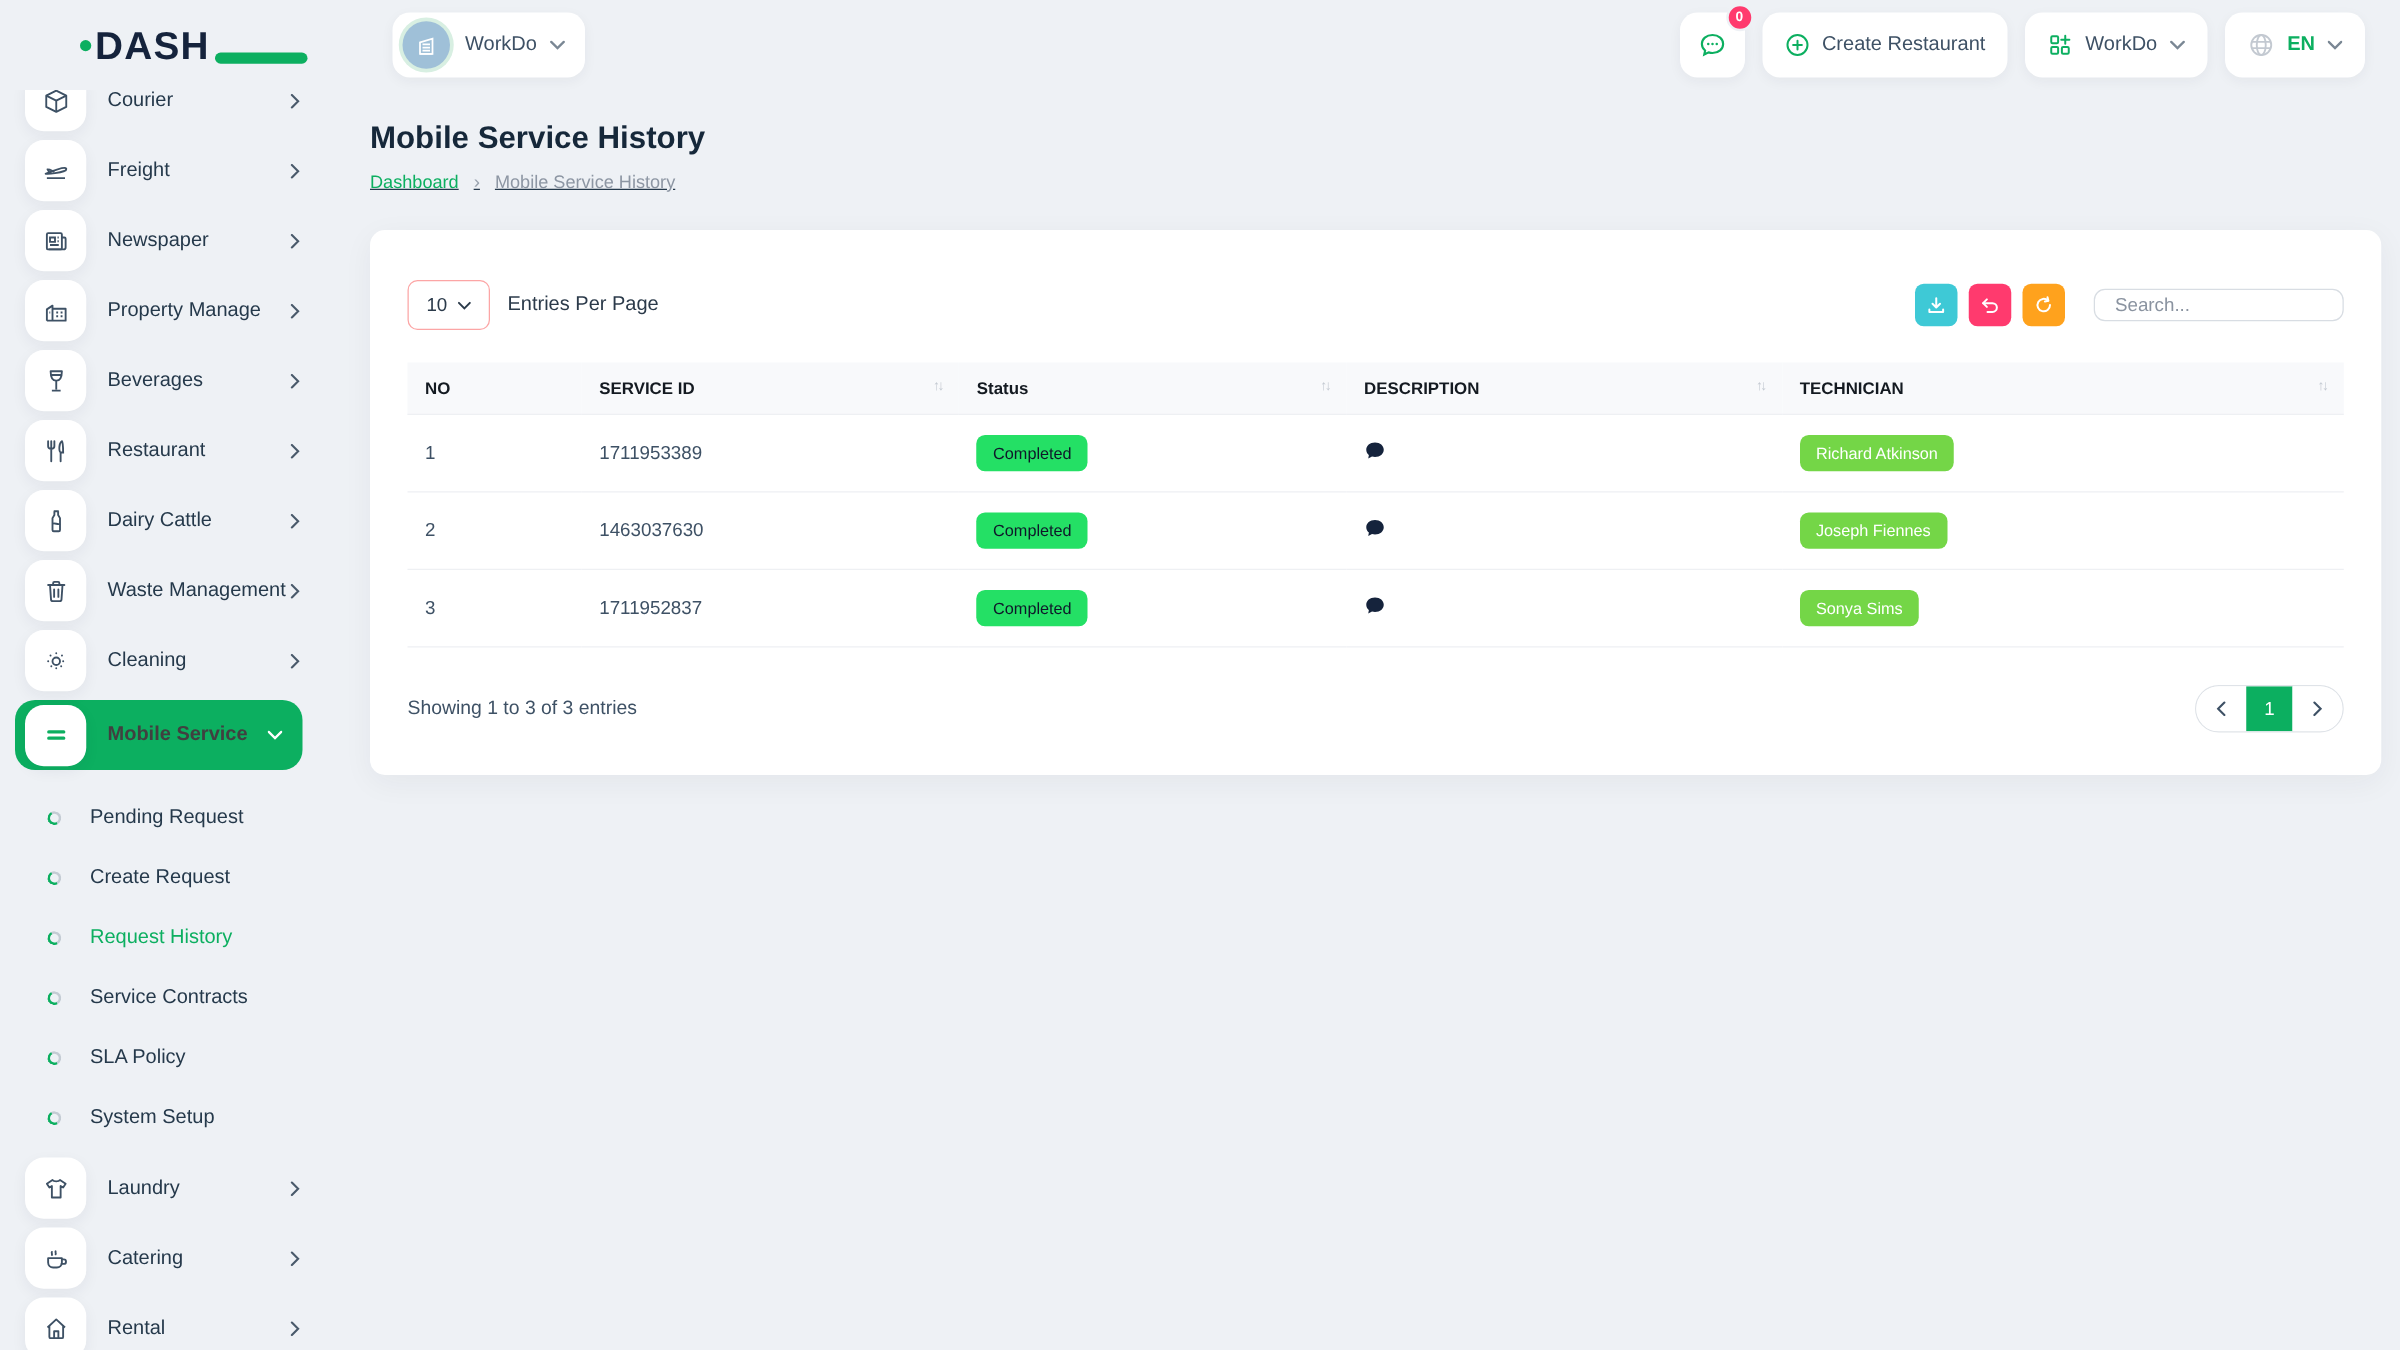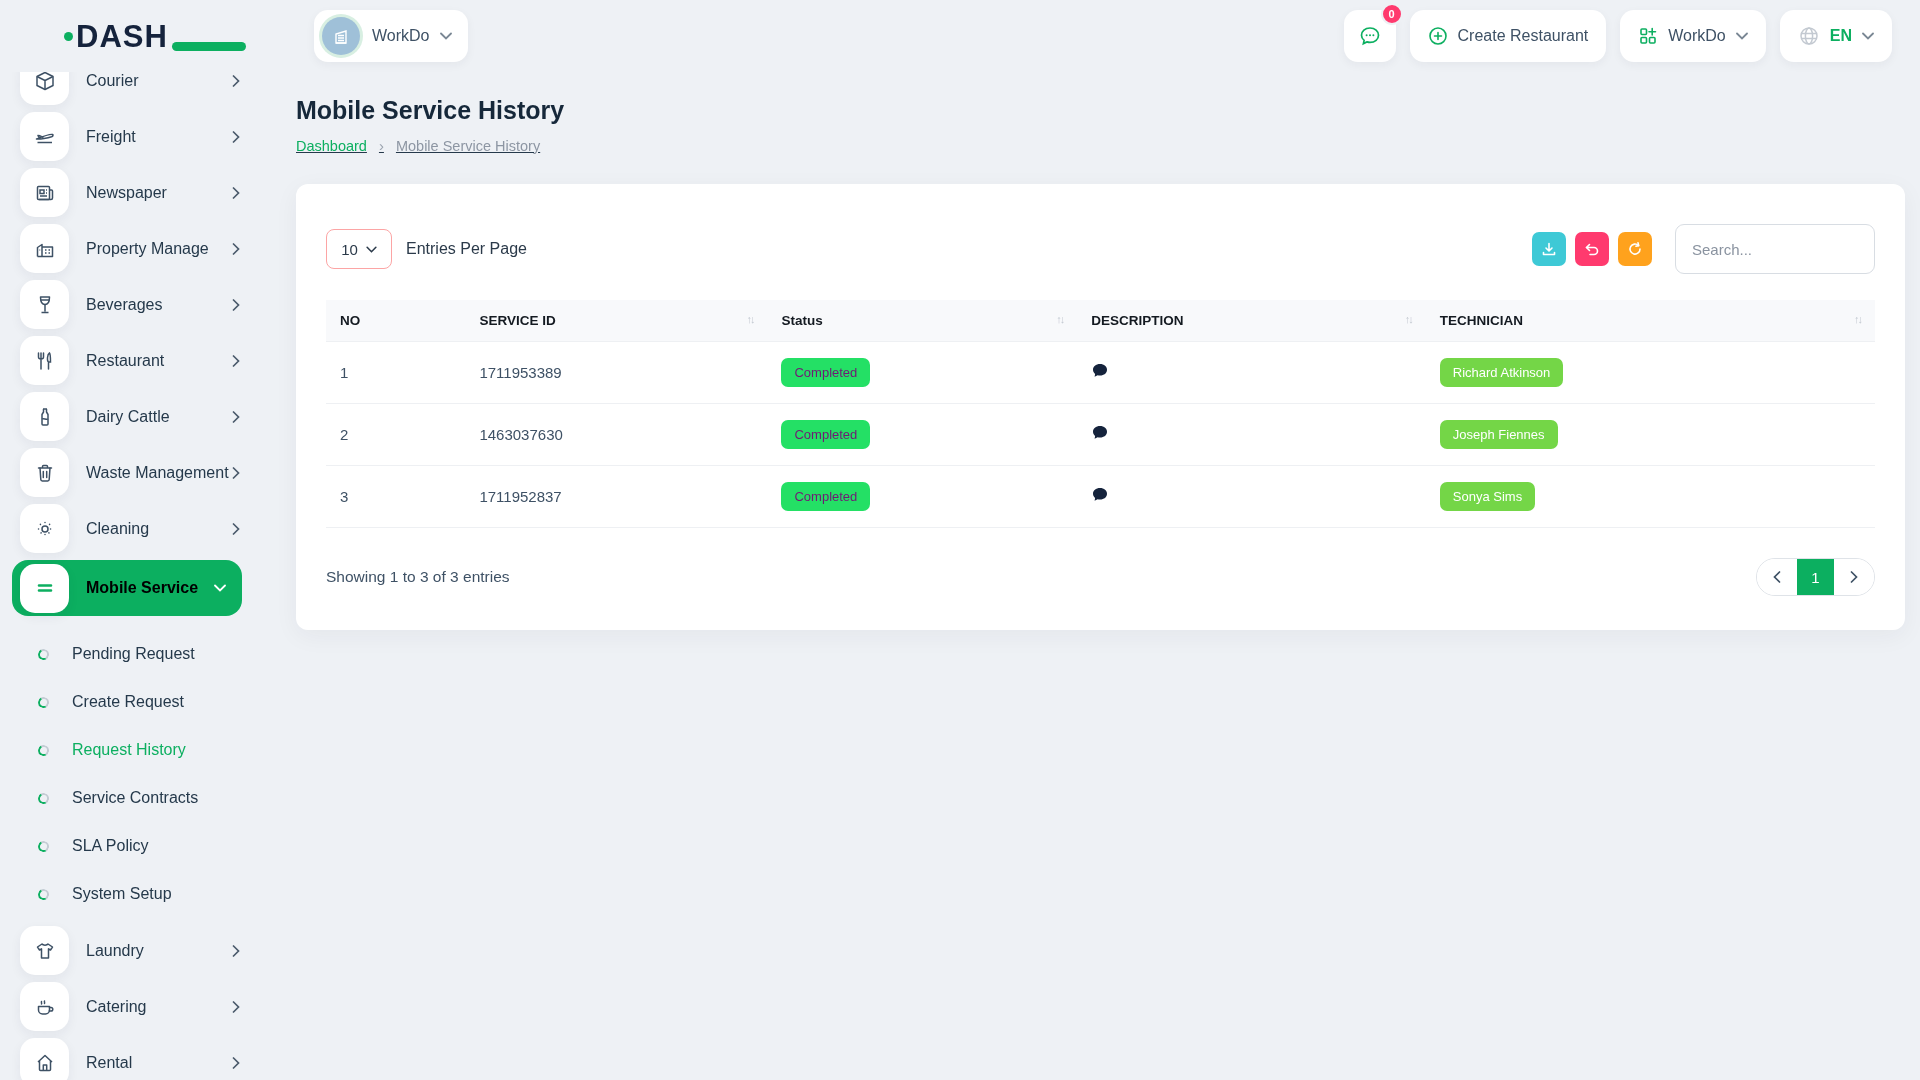--- a/index.html
+++ b/index.html
@@ -20,21 +20,21 @@
   .pill { height:52px; background:#fff; border-radius:14px; display:flex; align-items:center; padding:0 18px; gap:10px; box-shadow:0 3px 10px rgba(30,40,60,.05); font-size:16px; color:#3e5165; font-weight:500; cursor:pointer; }
   .pill .lang { color:#0caf60; font-weight:600; }
 
   
   .sidebar { position:absolute; top:56px; left:0; width:256px; padding-left:20px; }
   .side-item { display:flex; align-items:center; height:49px; margin-bottom:7px; cursor:pointer; }
   .side-icon { width:49px; height:49px; min-width:49px; background:#fff; border-radius:15px; display:flex; align-items:center; justify-content:center; box-shadow:0 4px 12px rgba(30,40,60,.06); }
   .side-label { margin-left:17px; font-size:16px; color:#25394b; }
   .side-chevron { margin-left:auto; margin-right:16px; display:flex; }
   .side-active { background:#0caf60; border-radius:16px; height:56px; margin-left:-8px; padding-left:8px; margin-right:14px; margin-bottom:8px; }
-  .side-active .side-label { color:#000000; font-weight:700; }
+  .side-active .side-label { color:#404040; font-weight:700; }
   .submenu { padding:6px 0 8px 0; }
   .sub-item { display:flex; align-items:center; height:48px; cursor:pointer; }
   .bullet { width:11px; height:11px; min-width:11px; border-radius:50%; border:2px solid #c4ccd4; border-left-color:#0caf60; border-bottom-color:#0caf60; transform:rotate(15deg); margin-left:18px; }
   .sub-label { margin-left:23px; font-size:16px; color:#25394b; }
   .sub-item.active .sub-label { color:#0caf60; }
 
   
   .main { position:absolute; left:296px; top:72px; width:1609px; }
   .page-title { font-size:25px; font-weight:700; color:#16283a; margin-top:24px; }
   .breadcrumb { display:flex; align-items:center; gap:12px; margin-top:12px; font-size:14.5px;text-decoration:underline; }
@@ -44,31 +44,31 @@
 
   .card { margin-top:30px; background:#fff; border-radius:12px; box-shadow:0 6px 24px rgba(30,40,60,.05); padding:40px 30px 34px 30px; }
   .controls { display:flex; align-items:center; }
   .select-box { width:66px; height:40px; border:1px solid #fca5a5; border-radius:8px; display:flex; align-items:center; justify-content:center; gap:8px; font-size:15px; color:#2b3a4a; cursor:pointer; background:#fff; }
   .controls-label { margin-left:14px; font-size:16px; color:#2b3a4a; }
   .controls-right { margin-left:auto; display:flex; align-items:center; gap:9px; }
   .sq-btn { width:34px; height:34px; border:none; border-radius:7px; display:flex; align-items:center; justify-content:center; cursor:pointer; }
   .sq-teal { background:#3ec9d6; }
   .sq-pink { background:#ff3a6e; }
   .sq-orange { background:#ffa21d; }
-  .search-input { margin-left:14px; width:200px; height:50px; border:1px solid #d8dde3; border-radius:9px; padding:0 16px; font-size:15px; color:#2b3a4a; outline:none; font-family:inherit; }
+  .search-input { margin-left:14px; width:200px; height:26px; border:1px solid #d8dde3; border-radius:9px; padding:0 16px; font-size:15px; color:#2b3a4a; outline:none; font-family:inherit; }
   .search-input::placeholder { color:#8a93a0; }
 
   table.data { width:100%; border-collapse:collapse; margin-top:26px; table-layout:fixed; }
   table.data thead tr { background:#f8f9fb; }
   table.data th { text-align:left; font-size:13.5px; font-weight:700; color:#141a21; padding:13px 14px; }
   table.data th .sort { float:right; color:#c3c9d1; font-size:11px; font-weight:400; letter-spacing:-2px; }
   table.data td { padding:0 14px; height:62px; border-bottom:1px solid #eef0f3; font-size:15px; color:#3e5165; }
   table.data tbody tr:first-child td { border-top:1px solid #eef0f3; }
   .col-no { width:9%; } .col-sid { width:19.5%; } .col-status { width:20%; } .col-desc { width:22.5%; } .col-tech { width:29%; }
-  .badge-status { display:inline-block; background:#24e065; color:#701a75; font-size:13px; padding:7px 13px; border-radius:7px; }
+  .badge-status { display:inline-block; background:#24e065; color:#0f172a; font-size:13px; padding:7px 13px; border-radius:7px; }
   .badge-tech { display:inline-block; background:#74d647; color:#fff; font-size:13px; padding:7px 13px; border-radius:7px; }
   .chat-cell { display:inline-flex; cursor:pointer; }
 
   .card-footer { display:flex; align-items:center; margin-top:30px; }
   .summary { font-size:15.5px; color:#3e5165; }
   .pagination { margin-left:auto; display:flex; height:38px; border:1px solid #dfe3e8; border-radius:19px; overflow:hidden; background:#fff; }
   .page-btn { width:40px; display:flex; align-items:center; justify-content:center; color:#3e5165; font-size:16px; cursor:pointer; background:#fff; border:none; }
   .page-num { width:37px; display:flex; align-items:center; justify-content:center; background:#0caf60; color:#fff; font-size:15px; cursor:pointer; }
 
   svg { display:block; }

